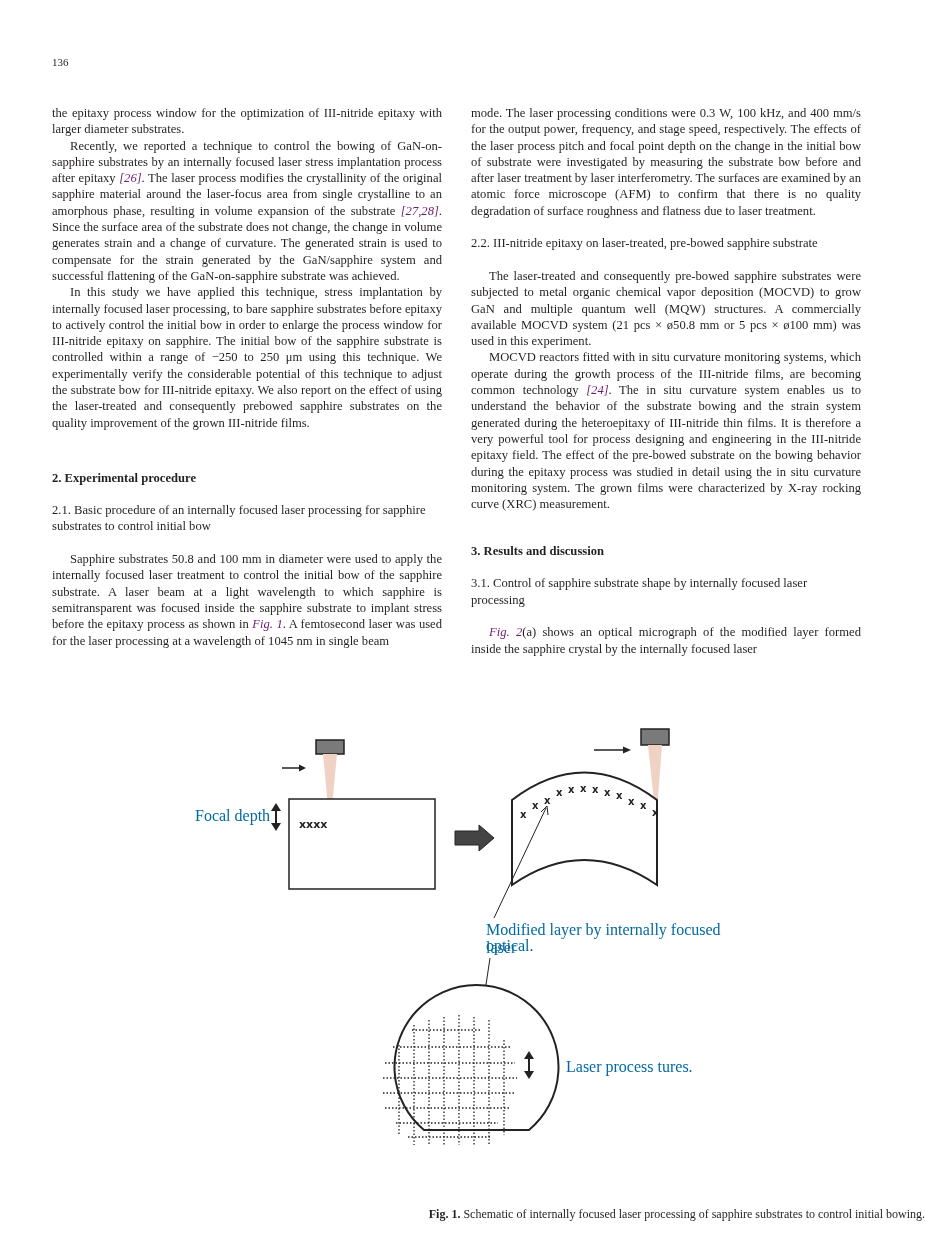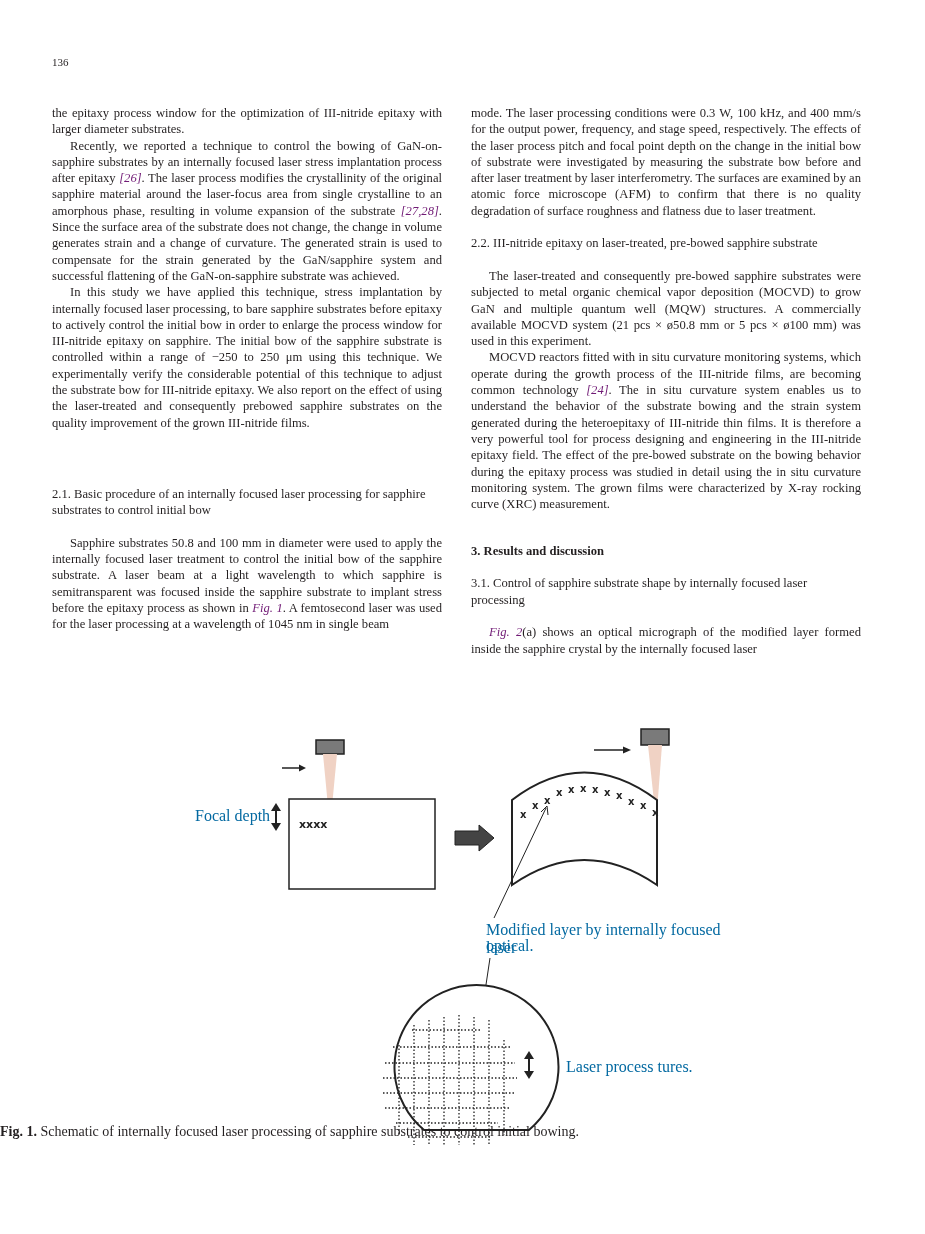--- a/index.html
+++ b/index.html
@@ -16,38 +16,39 @@
   .col-right { left: 471px; }
   .col p { margin: 0; }
   .col p.indent { text-indent: 18px; }
   .gap { height: 16.3px; }
   .sec-head { font-weight: bold; margin: 0; }
   .subsec-head { margin: 0; text-align: left; }
   .ref { color: #701a75; font-style: italic; }
   .figure { position: absolute; left: 180px; top: 725px; width: 560px; height: 420px; }
   .figure svg { position: absolute; left: 0; top: 0; }
   .fig-label { position: absolute; font-family: Liberation Serif, serif; font-size: 16px; color: #0369a1; }
-  .caption { position: absolute; top: 1124px; left: 0; width: 925px; text-align: left;
-             font-family: "Liberation Serif", serif; font-size: 14px; }
+  .caption { position: absolute; top: 1207px; left: 0; width: 925px; text-align: right;
+             font-family: "Liberation Serif", serif; font-size: 12px; }
   .caption b { font-weight: bold; }
 </style>
 </head>
 <body>
 
 <div class="running-head">
   <span class="page-num">136</span>
 </div>
 
 <div class="col col-left">
   <p>the epitaxy process window for the optimization of III-nitride epitaxy with larger diameter substrates.</p>
   <p class="indent"><span>Recently, we reported a technique to control the bowing of GaN-on-sapphire substrates by an internally focused laser stress implantation process after epitaxy </span><a class="ref">[26]</a><span>. The laser process modi­fies the crystallinity of the original sapphire material around the laser-focus area from single crystalline to an amorphous phase, resulting in volume expansion of the substrate </span><a class="ref">[27,28]</a><span>. Since the surface area of the substrate does not change, the change in volume generates strain and a change of curvature. The generated strain is used to compensate for the strain generated by the GaN/​sapphire system and successful flattening of the GaN-on-sapphire substrate was achieved.</span></p>
   <p class="indent">In this study we have applied this technique, stress implanta­tion by internally focused laser processing, to bare sapphire substrates before epitaxy to actively control the initial bow in order to enlarge the process window for III-nitride epitaxy on sapphire. The initial bow of the sapphire substrate is controlled within a range of −250 to 250&nbsp;μm using this technique. We experimentally verify the considerable potential of this technique to adjust the substrate bow for III-nitride epitaxy. We also report on the effect of using the laser-treated and consequently pre­bowed sapphire substrates on the quality improvement of the grown III-nitride films.</p>
   <div class="gap"></div>
     <div class="gap"></div>
     <div class="gap" style="height:6px"></div>
+  <p class="sec-head">2.  Experimental procedure</p>
   <div class="gap"></div>
   <p class="subsec-head">2.1.  Basic procedure of an internally focused laser processing for sapphire substrates to control initial bow</p>
   <div class="gap"></div>
   <p class="indent"><span>Sapphire substrates 50.8 and 100&nbsp;mm in diameter were used to apply the internally focused laser treatment to control the initial bow of the sapphire substrate. A laser beam at a light wavelength to which sapphire is semitransparent was focused inside the sapphire substrate to implant stress before the epitaxy process as shown in </span><a class="ref">Fig. 1</a><span>. A femtosecond laser was used for the laser processing at a wavelength of 1045&nbsp;nm in single beam</span></p>
 </div>
 
 <div class="col col-right">
   <p>mode. The laser processing conditions were 0.3&nbsp;W, 100&nbsp;kHz, and 400&nbsp;mm/s for the output power, frequency, and stage speed, respectively. The effects of the laser process pitch and focal point depth on the change in the initial bow of substrate were investigated by measuring the substrate bow before and after laser treatment by laser interferometry. The surfaces are exam­ined by an atomic force microscope (AFM) to confirm that there is no quality degradation of surface roughness and flatness due to laser treatment.</p>
   <div class="gap"></div>
   <p class="subsec-head">2.2.  III-nitride epitaxy on laser-treated, pre-bowed sapphire substrate</p>

